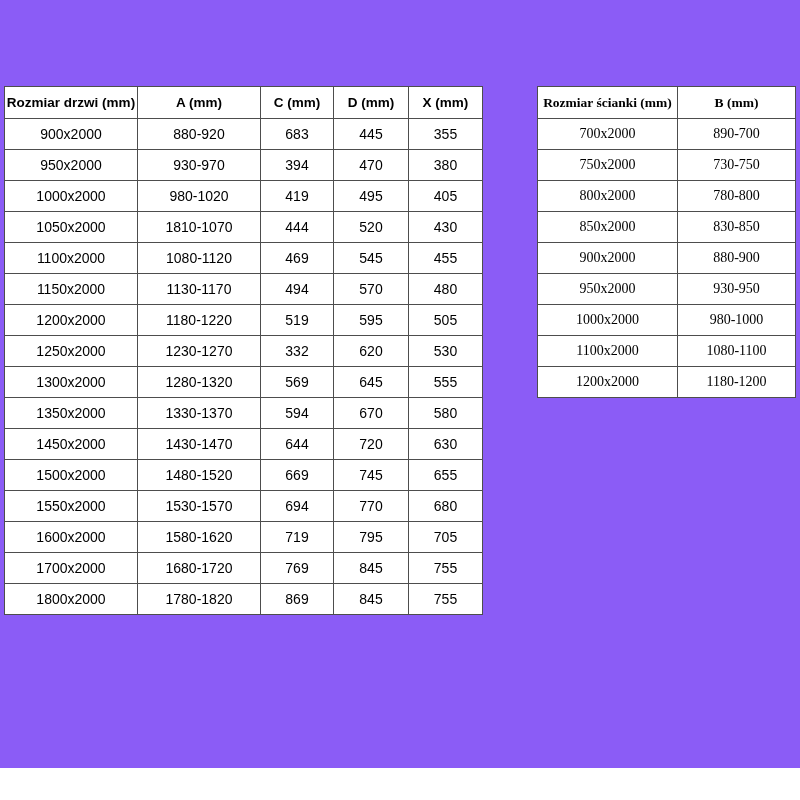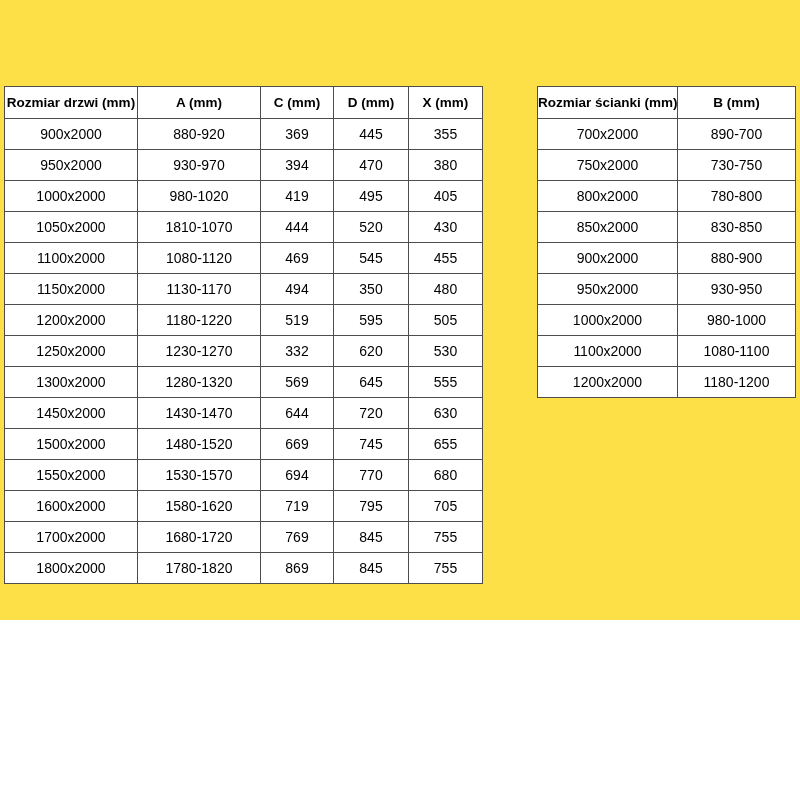--- a/index.html
+++ b/index.html
@@ -7,22 +7,22 @@
     padding: 0;
     background: #ffffff;
     width: 800px;
     height: 800px;
     font-family: "Liberation Sans", sans-serif;
     color: #000000;
   }
   .canvas {
     position: relative;
     width: 800px;
-    height: 620px;
-    background: #fde047;
+    height: 768px;
+    background: #8b5cf6;
     overflow: hidden;
   }
   table.spec-table {
     position: absolute;
     border-collapse: collapse;
     table-layout: fixed;
     background: #ffffff;
   }
   table.spec-table th,
   table.spec-table td {
@@ -45,20 +45,21 @@
   }
   #door-table {
     left: 4px;
     top: 86px;
     width: 478px;
   }
   #wall-table {
     left: 537px;
     top: 86px;
     width: 258px;
+    font-family: Liberation Serif, serif;
   }
 </style>
 </head>
 <body>
 
 <div class="canvas">
 
   <table id="door-table" class="spec-table">
     <colgroup>
         <col style="width: 133px;">
@@ -73,21 +74,21 @@
           <th>A (mm)</th>
           <th>C (mm)</th>
           <th>D (mm)</th>
           <th>X (mm)</th>
         </tr>
     </thead>
     <tbody>
         <tr>
           <td>900x2000</td>
           <td>880-920</td>
-          <td>369</td>
+          <td>683</td>
           <td>445</td>
           <td>355</td>
         </tr>
         <tr>
           <td>950x2000</td>
           <td>930-970</td>
           <td>394</td>
           <td>470</td>
           <td>380</td>
         </tr>
@@ -109,21 +110,21 @@
           <td>1100x2000</td>
           <td>1080-1120</td>
           <td>469</td>
           <td>545</td>
           <td>455</td>
         </tr>
         <tr>
           <td>1150x2000</td>
           <td>1130-1170</td>
           <td>494</td>
-          <td>350</td>
+          <td>570</td>
           <td>480</td>
         </tr>
         <tr>
           <td>1200x2000</td>
           <td>1180-1220</td>
           <td>519</td>
           <td>595</td>
           <td>505</td>
         </tr>
         <tr>
@@ -132,20 +133,27 @@
           <td>332</td>
           <td>620</td>
           <td>530</td>
         </tr>
         <tr>
           <td>1300x2000</td>
           <td>1280-1320</td>
           <td>569</td>
           <td>645</td>
           <td>555</td>
+        </tr>
+        <tr>
+          <td>1350x2000</td>
+          <td>1330-1370</td>
+          <td>594</td>
+          <td>670</td>
+          <td>580</td>
         </tr>
         <tr>
           <td>1450x2000</td>
           <td>1430-1470</td>
           <td>644</td>
           <td>720</td>
           <td>630</td>
         </tr>
         <tr>
           <td>1500x2000</td>

